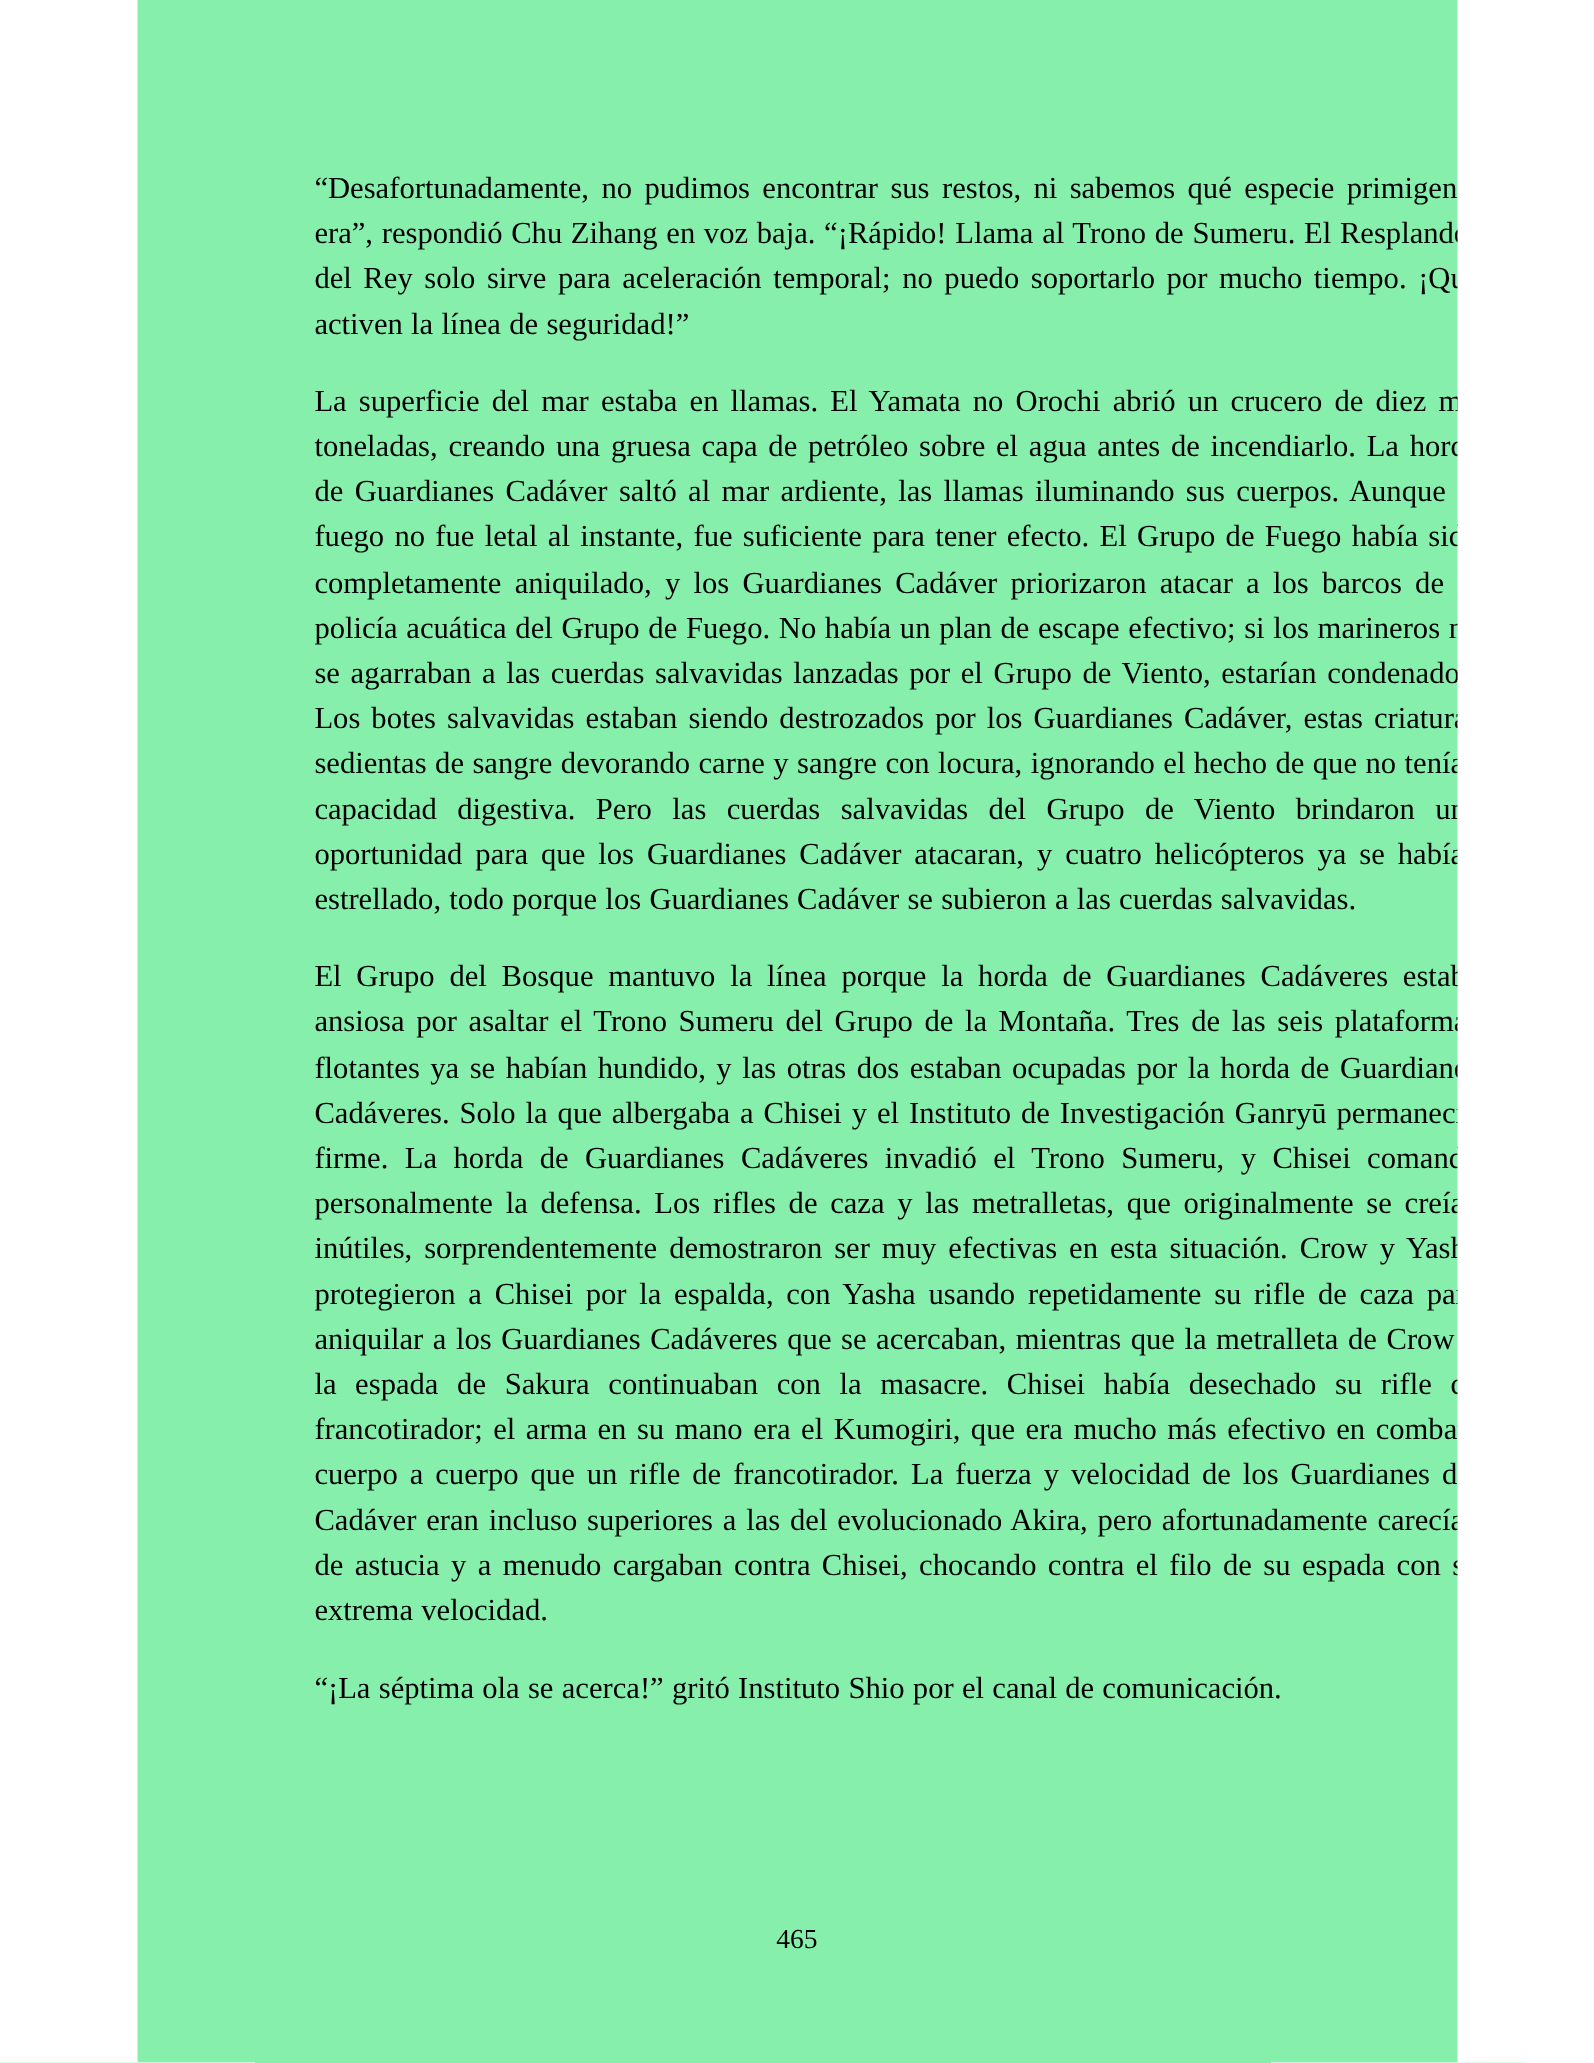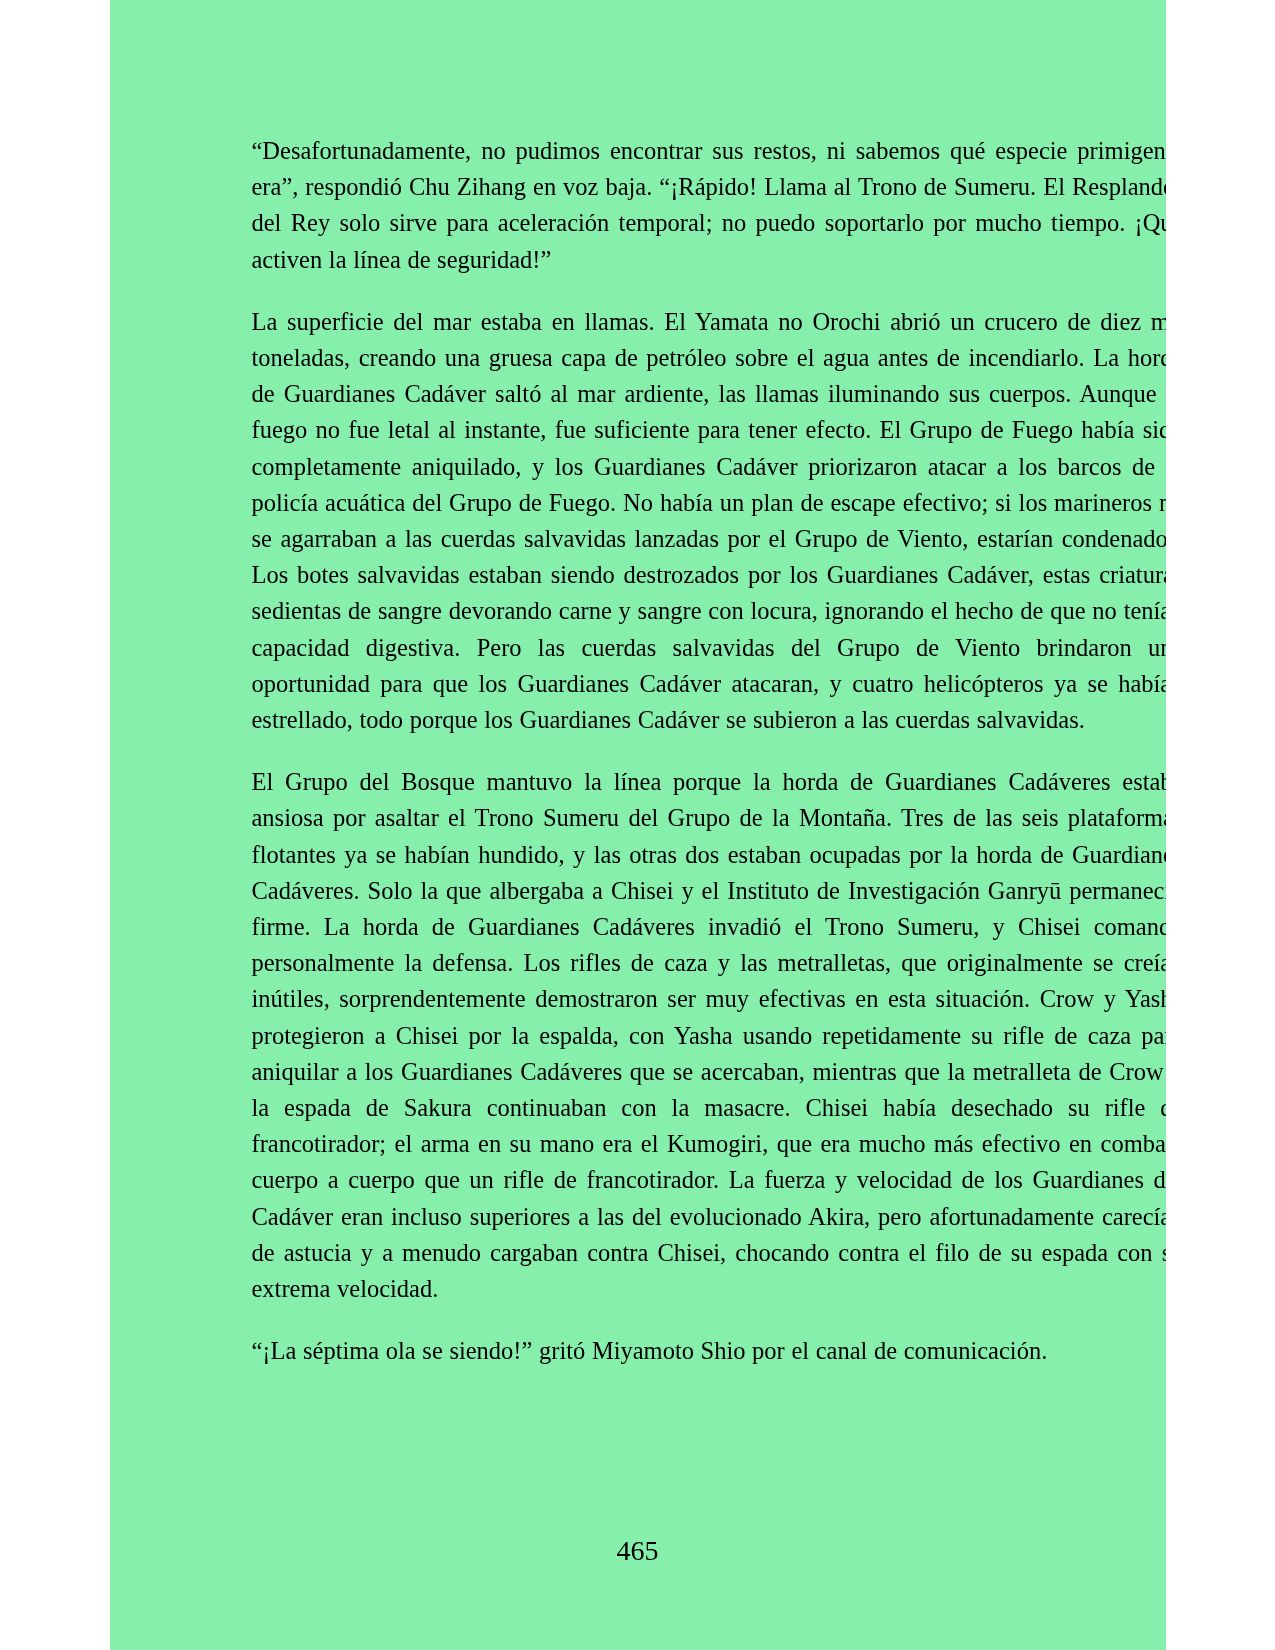--- a/index.html
+++ b/index.html
@@ -38,32 +38,32 @@
   .paragraph:last-child {
     margin-bottom: 0;
   }
   .page-number {
     position: absolute;
     left: 0;
     right: 0;
     top: 1538px;
     text-align: center;
     font-family: "Liberation Serif", "DejaVu Serif", serif;
-    font-size: 28px;
+    font-size: 22px;
     line-height: 26px;
     color: #000000;
   }
 </style>
 </head>
 <body>
 
 <div class="page">
 
   <div class="text-column">
     <p class="paragraph">“Desafortunadamente, no pudimos encontrar sus restos, ni sabemos qué especie primigenia era”, respondió Chu Zihang en voz baja. “¡Rápido! Llama al Trono de Sumeru. El Resplandor del Rey solo sirve para aceleración temporal; no puedo soportarlo por mucho tiempo. ¡Que activen la línea de seguridad!”</p>
     <p class="paragraph">La superficie del mar estaba en llamas. El Yamata no Orochi abrió un crucero de diez mil toneladas, creando una gruesa capa de petróleo sobre el agua antes de incendiarlo. La horda de Guardianes Cadáver saltó al mar ardiente, las llamas iluminando sus cuerpos. Aunque el fuego no fue letal al instante, fue suficiente para tener efecto. El Grupo de Fuego había sido completamente aniquilado, y los Guardianes Cadáver priorizaron atacar a los barcos de la policía acuática del Grupo de Fuego. No había un plan de escape efectivo; si los marineros no se agarraban a las cuerdas salvavidas lanzadas por el Grupo de Viento, estarían condenados. Los botes salvavidas estaban siendo destrozados por los Guardianes Cadáver, estas criaturas sedientas de sangre devorando carne y sangre con locura, ignorando el hecho de que no tenían capacidad digestiva. Pero las cuerdas salvavidas del Grupo de Viento brindaron una oportunidad para que los Guardianes Cadáver atacaran, y cuatro helicópteros ya se habían estrellado, todo porque los Guardianes Cadáver se subieron a las cuerdas salvavidas.</p>
     <p class="paragraph">El Grupo del Bosque mantuvo la línea porque la horda de Guardianes Cadáveres estaba ansiosa por asaltar el Trono Sumeru del Grupo de la Montaña. Tres de las seis plataformas flotantes ya se habían hundido, y las otras dos estaban ocupadas por la horda de Guardianes Cadáveres. Solo la que albergaba a Chisei y el Instituto de Investigación Ganryū permaneció firme. La horda de Guardianes Cadáveres invadió el Trono Sumeru, y Chisei comandó personalmente la defensa. Los rifles de caza y las metralletas, que originalmente se creían inútiles, sorprendentemente demostraron ser muy efectivas en esta situación. Crow y Yasha protegieron a Chisei por la espalda, con Yasha usando repetidamente su rifle de caza para aniquilar a los Guardianes Cadáveres que se acercaban, mientras que la metralleta de Crow y la espada de Sakura continuaban con la masacre. Chisei había desechado su rifle de francotirador; el arma en su mano era el Kumogiri, que era mucho más efectivo en combate cuerpo a cuerpo que un rifle de francotirador. La fuerza y velocidad de los Guardianes del Cadáver eran incluso superiores a las del evolucionado Akira, pero afortunadamente carecían de astucia y a menudo cargaban contra Chisei, chocando contra el filo de su espada con su extrema velocidad.</p>
-    <p class="paragraph">“¡La séptima ola se siendo!” gritó Miyamoto Shio por el canal de comunicación.</p>
+    <p class="paragraph">“¡La séptima ola se acerca!” gritó Instituto Shio por el canal de comunicación.</p>
   </div>
 
   <div class="page-number">465</div>
 
 </div>
 
 </body></html>

